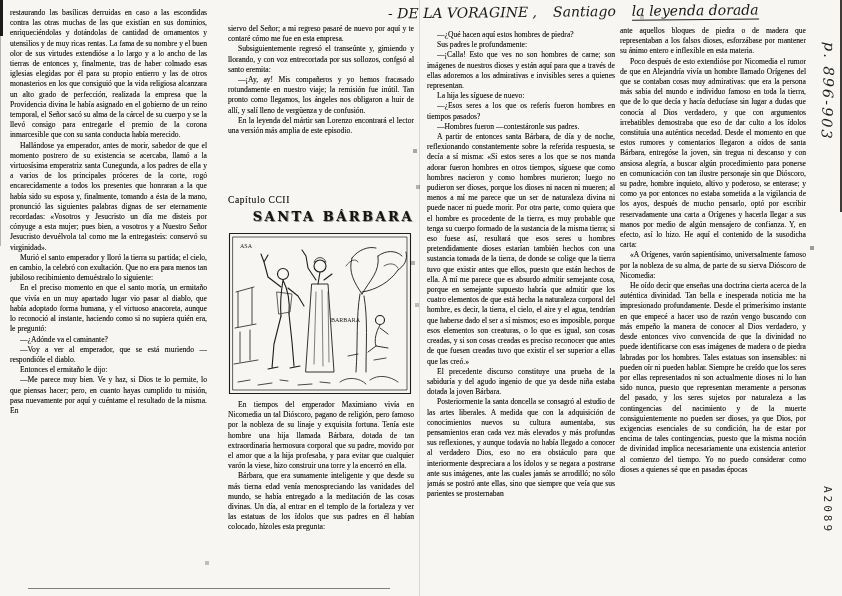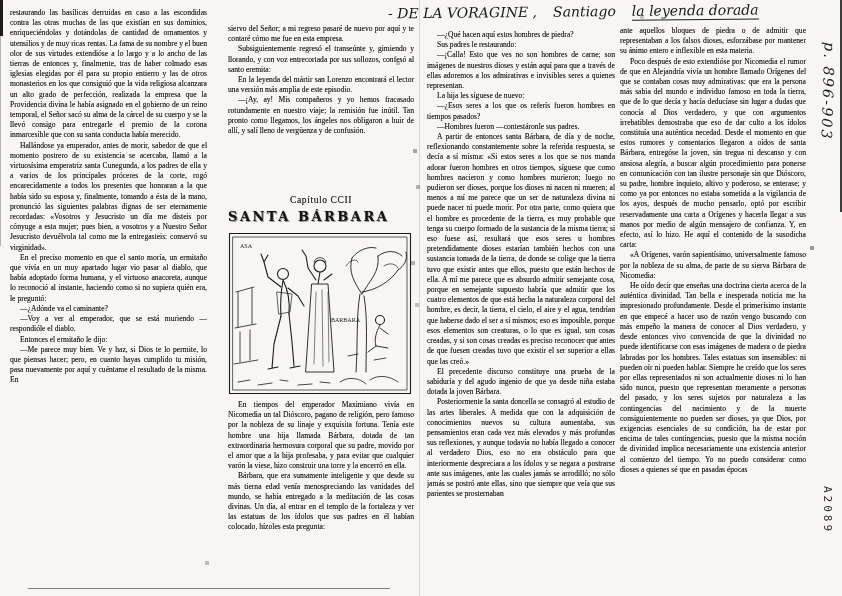--- a/index.html
+++ b/index.html
@@ -12,26 +12,26 @@
   .col {
     position:absolute; text-align:justify; color:#22211d;
     font-size:7.6px; line-height:10.2px; overflow:hidden;
     text-shadow:0 0 0.45px rgba(45,42,38,0.6);
     filter:blur(0.22px);
   }
   .col p { margin:0; text-indent:10px; }
   .col.cont p:first-child { text-indent:0; }
   
   .chapter {
-    position:absolute; text-align:center; color:#24231f;
+    position:absolute; text-align:left; color:#24231f;
     font-size:9.5px; letter-spacing:0.6px;
     text-shadow:0 0 0.5px rgba(45,42,38,0.6); filter:blur(0.2px);
   }
   .chap-title {
-    position:absolute; text-align:left; color:#15140f;
+    position:absolute; text-align:right; color:#15140f;
     font-family:"DejaVu Serif", serif; font-weight:bold;
     font-size:13px; letter-spacing:2.5px;
     text-shadow:1px 1px 0 rgba(40,40,40,0.45), 0 0 1px rgba(0,0,0,0.35);
     filter:blur(0.25px);
   }
   
   .hand-title {
     position:absolute; left:388px; top:3px; width:452px;
     display:flex; gap:16px; white-space:nowrap;
     font-family:"DejaVu Serif", serif; font-style:italic;
@@ -77,32 +77,33 @@
     <span>- DE LA VORAGINE ,</span>
     <span>Santiago</span>
     <span class="underl">la leyenda dorada</span>
   </div>
   <div class="vert note-pages">p. 896-903</div>
   <div class="vert catalog">A2089</div>
 
   <div class="col cont" style="left:10px; top:8px; width:197px; height:580px;">
       <p>restaurando las basílicas derruidas en caso a las escondidas contra las otras muchas de las que existían en sus dominios, enriqueciéndolas y dotándolas de cantidad de ornamentos y utensilios y de muy ricas rentas. La fama de su nombre y el buen olor de sus virtudes extendióse a lo largo y a lo ancho de las tierras de entonces y, finalmente, tras de haber colmado esas iglesias elegidas por él para su propio entierro y las de otros monasterios en los que consiguió que la vida religiosa alcanzara un alto grado de perfección, realizada la empresa que la Providencia divina le había asignado en el gobierno de un reino temporal, el Señor sacó su alma de la cárcel de su cuerpo y se la llevó consigo para entregarle el premio de la corona inmarcesible que con su santa conducta había merecido.</p>
       <p>Hallándose ya emperador, antes de morir, sabedor de que el momento postrero de su existencia se acercaba, llamó a la virtuosísima emperatriz santa Cunegunda, a los padres de ella y a varios de los principales próceres de la corte, rogó encarecidamente a todos los presentes que honraran a la que había sido su esposa y, finalmente, tomando a ésta de la mano, pronunció las siguientes palabras dignas de ser eternamente recordadas: «Vosotros y Jesucristo un día me disteis por cónyuge a esta mujer; pues bien, a vosotros y a Nuestro Señor Jesucristo devuélvola tal como me la entregasteis: conservó su virginidad».</p>
+      <p>Murió el santo emperador y lloró la tierra su partida; el cielo, en cambio, la celebró con exultación. Que no era para menos tan jubiloso recibimiento demuéstralo lo siguiente:</p>
       <p>En el preciso momento en que el santo moría, un ermitaño que vivía en un muy apartado lugar vio pasar al diablo, que había adoptado forma humana, y el virtuoso anacoreta, aunque lo reconoció al instante, haciendo como si no supiera quién era, le preguntó:</p>
       <p>—¿Adónde va el caminante?</p>
       <p>—Voy a ver al emperador, que se está muriendo —respondióle el diablo.</p>
       <p>Entonces el ermitaño le dijo:</p>
       <p>—Me parece muy bien. Ve y haz, si Dios te lo permite, lo que piensas hacer; pero, en cuanto hayas cumplido tu misión, pasa nuevamente por aquí y cuéntame el resultado de la misma. En</p>
     </div>
 
   <div class="col cont" style="left:228px; top:24px; width:186px; height:128px;">
       <p>siervo del Señor; a mi regreso pasaré de nuevo por aquí y te contaré cómo me fue en esta empresa.</p>
       <p>Subsiguientemente regresó el transeúnte y, gimiendo y llorando, y con voz entrecortada por sus sollozos, confesó al santo eremita:</p>
+      <p>—¡Ay, ay! Mis compañeros y yo hemos fracasado rotundamente en nuestro viaje; la remisión fue inútil. Tan pronto como llegamos, los ángeles nos obligaron a huir de allí, y salí lleno de vergüenza y de confusión.</p>
       <p>En la leyenda del mártir san Lorenzo encontrará el lector una versión más amplia de este episodio.</p>
-      <p>—¡Ay, ay! Mis compañeros y yo hemos fracasado rotundamente en nuestro viaje; la remisión fue inútil. Tan pronto como llegamos, los ángeles nos obligaron a huir de allí, y salí lleno de vergüenza y de confusión.</p>
     </div>
 
   <div class="chapter" style="left:228px; top:195px; width:186px;">Capítulo CCII</div>
 
   <div class="chap-title" style="left:228px; top:209px; width:186px;">SANTA BÁRBARA</div>
 
   <div class="woodcut">
     <svg width="184" height="163" viewBox="0 0 184 163">
       <g fill="none" stroke="#1c1c1c" stroke-width="1.1" stroke-linecap="round" stroke-linejoin="round">
         <rect x="1.5" y="1.5" width="181" height="160"></rect>
@@ -131,34 +132,34 @@
     </svg>
   </div>
 
   <div class="col" style="left:228px; top:400px; width:186px; height:186px;">
       <p>En tiempos del emperador Maximiano vivía en Nicomedia un tal Dióscoro, pagano de religión, pero famoso por la nobleza de su linaje y exquisita fortuna. Tenía este hombre una hija llamada Bárbara, dotada de tan extraordinaria hermosura corporal que su padre, movido por el amor que a la hija profesaba, y para evitar que cualquier varón la viese, hizo construir una torre y la encerró en ella.</p>
       <p>Bárbara, que era sumamente inteligente y que desde su más tierna edad venía menospreciando las vanidades del mundo, se había entregado a la meditación de las cosas divinas. Un día, al entrar en el templo de la fortaleza y ver las estatuas de los ídolos que sus padres en él habían colocado, hízoles esta pregunta:</p>
     </div>
 
   <div class="col" style="left:427px; top:30px; width:188px; height:558px;">
       <p>—¿Qué hacen aquí estos hombres de piedra?</p>
-      <p>Sus padres le restaurando:</p>
+      <p>Sus padres le profundamente:</p>
       <p>—¡Calla! Esto que ves no son hombres de carne; son imágenes de nuestros dioses y están aquí para que a través de ellas adoremos a los admirativas e invisibles seres a quienes representan.</p>
       <p>La hija les síguese de nuevo:</p>
       <p>—¿Esos seres a los que os referís fueron hombres en tiempos pasados?</p>
       <p>—Hombres fueron —contestáronle sus padres.</p>
       <p>A partir de entonces santa Bárbara, de día y de noche, reflexionando constantemente sobre la referida respuesta, se decía a sí misma: «Si estos seres a los que se nos manda adorar fueron hombres en otros tiempos, síguese que como hombres nacieron y como hombres murieron; luego no pudieron ser dioses, porque los dioses ni nacen ni mueren; al menos a mí me parece que un ser de naturaleza divina ni puede nacer ni puede morir. Por otra parte, como quiera que el hombre es procedente de la tierra, es muy probable que tenga su cuerpo formado de la sustancia de la misma tierra; si eso fuese así, resultará que esos seres u hombres pretendidamente dioses estarían también hechos con una sustancia tomada de la tierra, de donde se colige que la tierra tuvo que existir antes que ellos, puesto que están hechos de ella. A mí me parece que es absurdo admitir semejante cosa, porque en semejante supuesto habría que admitir que los cuatro elementos de que está hecha la naturaleza corporal del hombre, es decir, la tierra, el cielo, el aire y el agua, tendrían que haberse dado el ser a sí mismos; eso es imposible, porque esos elementos son creaturas, o lo que es igual, son cosas creadas, y si son cosas creadas es preciso reconocer que antes de que fuesen creadas tuvo que existir el ser superior a ellas que las creó.»</p>
       <p>El precedente discurso constituye una prueba de la sabiduría y del agudo ingenio de que ya desde niña estaba dotada la joven Bárbara.</p>
       <p>Posteriormente la santa doncella se consagró al estudio de las artes liberales. A medida que con la adquisición de conocimientos nuevos su cultura aumentaba, sus pensamientos eran cada vez más elevados y más profundas sus reflexiones, y aunque todavía no había llegado a conocer al verdadero Dios, eso no era obstáculo para que interiormente despreciara a los ídolos y se negara a postrarse ante sus imágenes, ante las cuales jamás se arrodilló; no sólo jamás se postró ante ellas, sino que siempre que veía que sus parientes se prosternaban</p>
     </div>
 
   <div class="col cont" style="left:620px; top:26px; width:186px; height:562px;">
-      <p>ante aquellos bloques de piedra o de admitir que representaban a los falsos dioses, esforzábase por mantener su ánimo entero e inflexible en esta materia.</p>
+      <p>ante aquellos bloques de piedra o de madera que representaban a los falsos dioses, esforzábase por mantener su ánimo entero e inflexible en esta materia.</p>
       <p>Poco después de esto extendióse por Nicomedia el rumor de que en Alejandría vivía un hombre llamado Orígenes del que se contaban cosas muy admirativas: que era la persona más sabia del mundo e individuo famoso en toda la tierra, que de lo que decía y hacía deducíase sin lugar a dudas que conocía al Dios verdadero, y que con argumentos irrebatibles demostraba que eso de dar culto a los ídolos constituía una auténtica necedad. Desde el momento en que estos rumores y comentarios llegaron a oídos de santa Bárbara, entregóse la joven, sin tregua ni descanso y con ansiosa alegría, a buscar algún procedimiento para ponerse en comunicación con tan ilustre personaje sin que Dióscoro, su padre, hombre inquieto, altivo y poderoso, se enterase; y como ya por entonces no estaba sometida a la vigilancia de los ayos, después de mucho pensarlo, optó por escribir reservadamente una carta a Orígenes y hacerla llegar a sus manos por medio de algún mensajero de confianza. Y, en efecto, así lo hizo. He aquí el contenido de la susodicha carta:</p>
-      <p>«A Orígenes, varón sapientísimo, universalmente famoso por la nobleza de su alma, de parte de su sierva Bárbara de Nicomedia:</p>
+      <p>«A Orígenes, varón sapientísimo, universalmente famoso por la nobleza de su alma, de parte de su sierva Dióscoro de Nicomedia:</p>
       <p>He oído decir que enseñas una doctrina cierta acerca de la auténtica divinidad. Tan bella e inesperada noticia me ha impresionado profundamente. Desde el primerísimo instante en que empecé a hacer uso de razón vengo buscando con más empeño la manera de conocer al Dios verdadero, y desde entonces vivo convencida de que la divinidad no puede identificarse con esas imágenes de madera o de piedra labradas por los hombres. Tales estatuas son insensibles: ni pueden oír ni pueden hablar. Siempre he creído que los seres por ellas representados ni son actualmente dioses ni lo han sido nunca, puesto que representan meramente a personas del pasado, y los seres sujetos por naturaleza a las contingencias del nacimiento y de la muerte consiguientemente no pueden ser dioses, ya que Dios, por exigencias esenciales de su condición, ha de estar por encima de tales contingencias, puesto que la misma noción de divinidad implica necesariamente una existencia anterior al comienzo del tiempo. Yo no puedo considerar como dioses a quienes sé que en pasadas épocas</p>
     </div>
 
   <div class="page-fold"></div>
   <div class="bottom-rule"></div>
   <div class="artifact" style="left:0; top:0; width:3px; height:36px;"></div>
   <div class="artifact" style="left:0; top:36px; width:1px; height:210px; opacity:0.3;"></div>
   <div class="artifact" style="right:0; top:0; width:2px; height:212px; opacity:0.85;"></div>
   <div class="speckles"></div>
 

